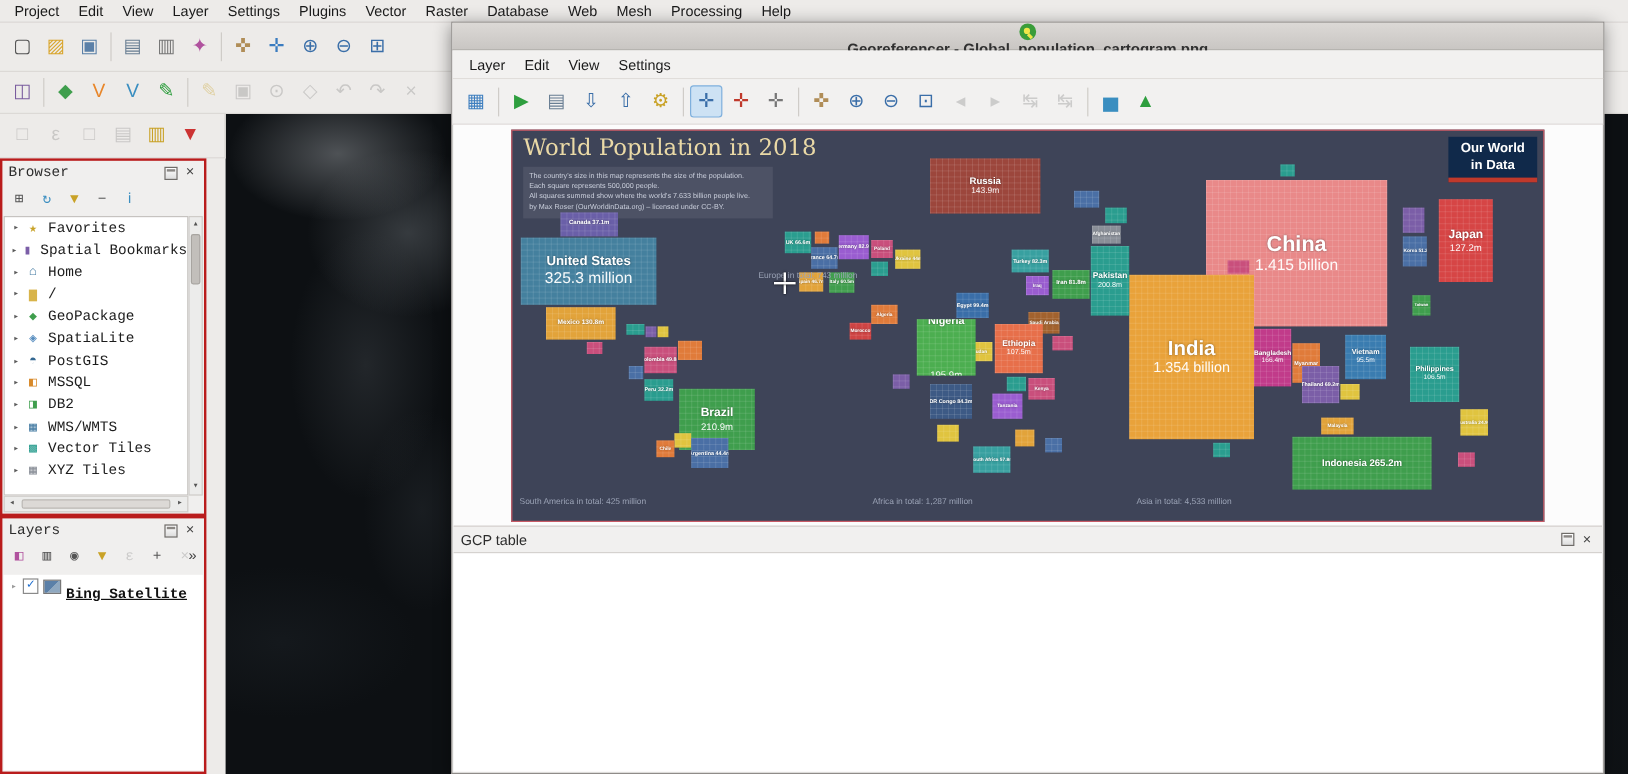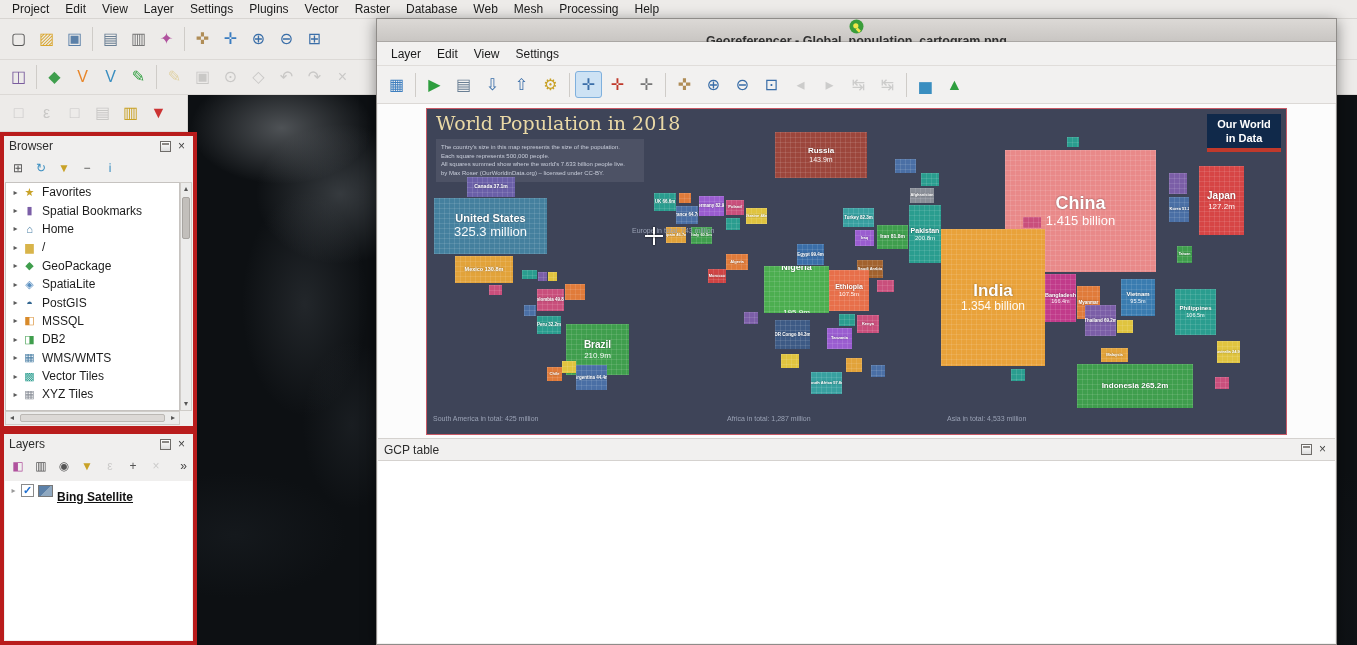--- a/index.html
+++ b/index.html
@@ -26,21 +26,21 @@
     background-image:
       radial-gradient(ellipse 130px 80px at 8% 6%, rgba(200,205,210,.35), transparent 70%),
       radial-gradient(ellipse 120px 100px at 13% 18%, rgba(160,168,175,.28), transparent 70%),
       radial-gradient(ellipse 90px 160px at 10% 38%, rgba(120,128,136,.20), transparent 70%),
       radial-gradient(ellipse 70px 120px at 14% 60%, rgba(80,88,96,.18), transparent 70%),
       radial-gradient(ellipse 160px 90px at 4% 80%, rgba(50,58,66,.20), transparent 70%),
       radial-gradient(ellipse 300px 200px at 90% 90%, rgba(40,48,56,.15), transparent 70%);
   }
 
   
-  .side-panel { position:absolute; left:0; width:197px; background:#f0efee; border:4px solid #b91c1c; }
+  .side-panel { position:absolute; left:0; width:172px; background:#f0efee; border:2px solid #b91c1c;font-family:Liberation Mono, monospace; }
   #browser-panel { top:132px; height:298px; }
   #layers-panel { top:430px; height:215px; }
   .panel-header { height:20px; display:flex; align-items:center; padding:0 5px; font-size:12px; color:#2c2c2c; }
   .panel-btns { margin-left:auto; display:flex; align-items:center; gap:4px; }
   .panel-float-btn { width:11px; height:11px; border:1px solid #6f6c69; background:linear-gradient(#fff,#ddd); position:relative; }
   .panel-float-btn::after { content:""; position:absolute; left:1px; top:1px; right:1px; height:2px; background:#8a8784; }
   .panel-close-btn { width:13px; text-align:center; font-size:12px; color:#444; line-height:11px; }
   .panel-toolbar { height:24px; display:flex; align-items:center; gap:3px; padding:0 4px; }
   .panel-toolbar .tb-btn { width:20px; height:20px; }
   .panel-toolbar .tb-btn .glyph { font-size:12px; }
@@ -537,21 +537,21 @@
           </div>
           <div class="country grid" style="left: 299px; top: 145px; width: 22px; height: 16px; background-color: rgb(224, 123, 58);">
             <div class="c-label" style="font-size: 4px;">Algeria</div>
           </div>
           <div class="country grid" style="left: 281px; top: 160px; width: 18px; height: 14px; background-color: rgb(207, 68, 68);">
             <div class="c-label" style="font-size: 4px;">Morocco</div>
           </div>
           <div class="country grid" style="left: 379px; top: 176px; width: 21px; height: 16px; background-color: rgb(224, 196, 63);">
             <div class="c-label" style="font-size: 4px;">Sudan</div>
           </div>
-          <div class="country grid" style="left: 337px; top: 157px; width: 65px; height: 47px; background-color: rgb(76, 174, 80); gap: 35px;">
+          <div class="country grid" style="left: 337px; top: 157px; width: 49px; height: 47px; background-color: rgb(76, 174, 80); gap: 35px;">
             <div class="c-label" style="font-size: 9px;">Nigeria</div>
             <div class="c-sub" style="font-size: 8px;">195.9m</div>
           </div>
           <div class="country grid" style="left: 317px; top: 203px; width: 14px; height: 12px; background-color: rgb(123, 94, 167);"></div>
           <div class="country grid" style="left: 402px; top: 161px; width: 40px; height: 41px; background-color: rgb(231, 111, 74);">
             <div class="c-label" style="font-size: 7px;">Ethiopia</div>
             <div class="c-sub" style="font-size: 6px;">107.5m</div>
           </div>
           <div class="country grid" style="left: 412px; top: 205px; width: 16px; height: 12px; background-color: rgb(42, 157, 143);"></div>
           <div class="country grid" style="left: 430px; top: 206px; width: 22px; height: 18px; background-color: rgb(201, 79, 124);">

